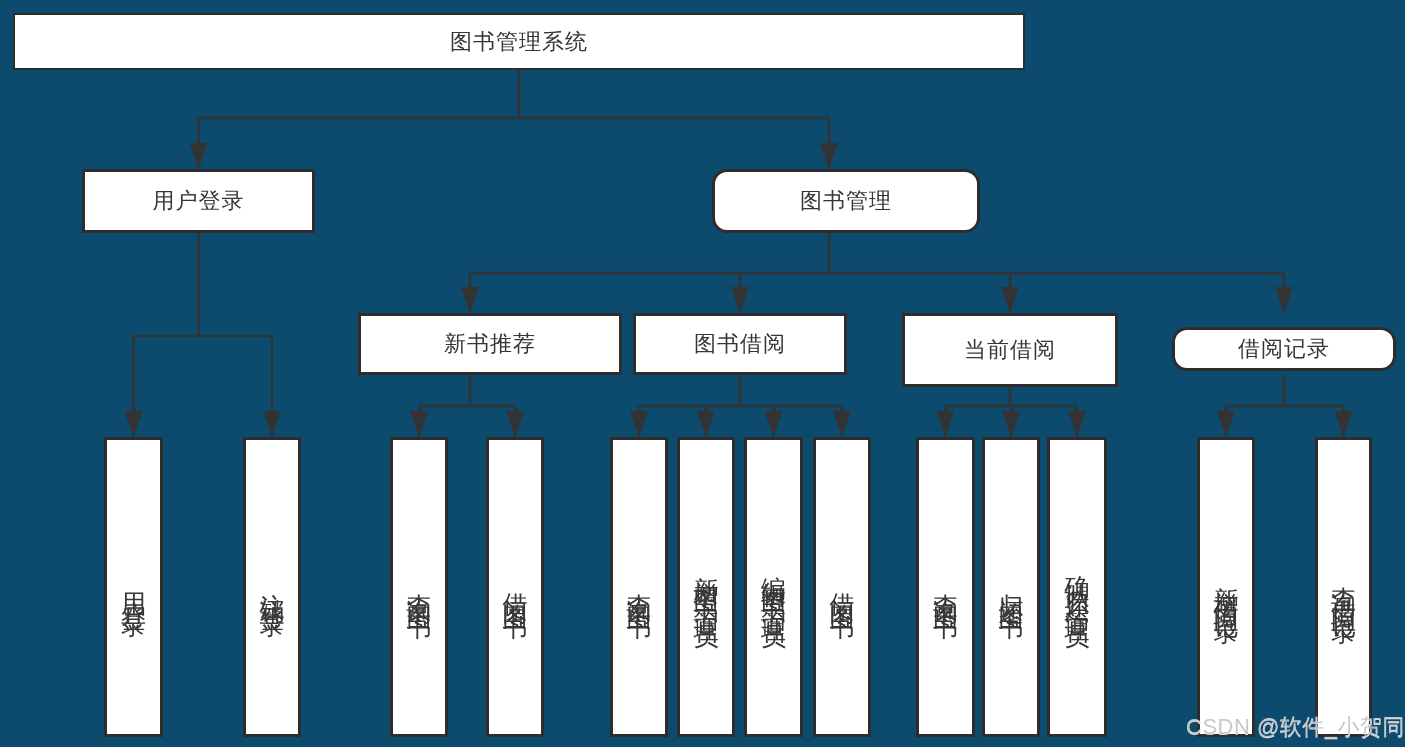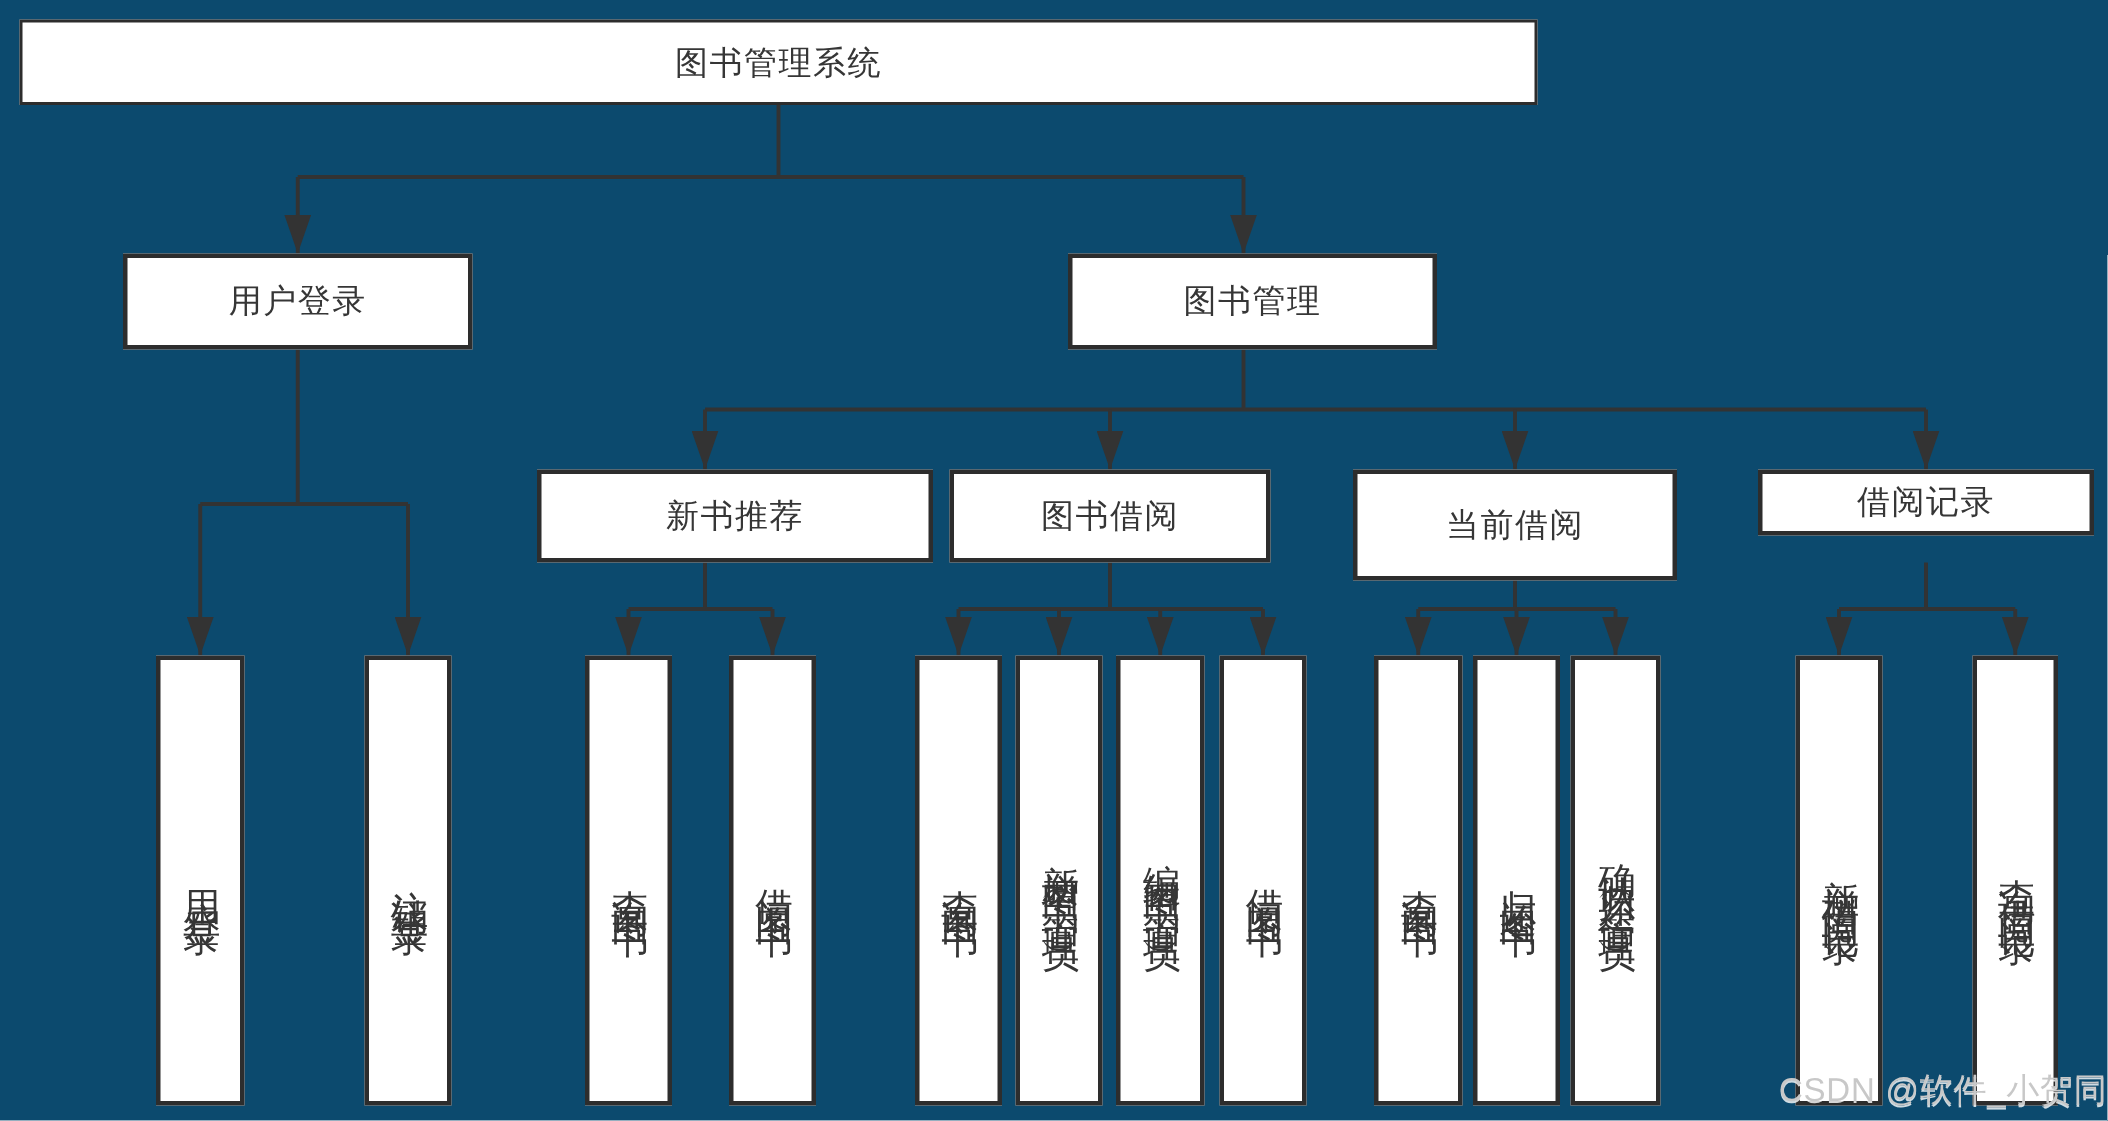--- a/index.html
+++ b/index.html
@@ -74,34 +74,34 @@
     </g>
   </svg>
 
   <div class="box root hbox" style="left:13px;top:13px;width:1012px;height:57px;">
     <span>图书管理系统</span>
   </div>
 
   <div class="box hbox" style="left:82px;top:169px;width:233px;height:64px;">
     <span>用户登录</span>
   </div>
-  <div class="box hbox" style="left:712px;top:169px;width:246px;height:64px;">
+  <div class="box hbox" style="left:712px;top:169px;width:268px;height:64px;border-radius:15px;">
     <span>图书管理</span>
   </div>
 
   <div class="box hbox" style="left:358px;top:313px;width:264px;height:62px;">
     <span>新书推荐</span>
   </div>
   <div class="box hbox" style="left:633px;top:313px;width:214px;height:62px;">
     <span>图书借阅</span>
   </div>
   <div class="box hbox" style="left:902px;top:313px;width:216px;height:74px;">
     <span>当前借阅</span>
   </div>
-  <div class="box hbox" style="left:1172px;top:313px;width:224px;height:44px;">
+  <div class="box hbox" style="left:1172px;top:327px;width:224px;height:44px;border-radius:15px;">
     <span>借阅记录</span>
   </div>
 
   <div class="box leaf" style="left:104px;top:437px;width:59px;height:300px;">
     <span>用户登录</span>
   </div>
   <div class="box leaf" style="left:243px;top:437px;width:58px;height:300px;">
     <span>注销登录</span>
   </div>
 

